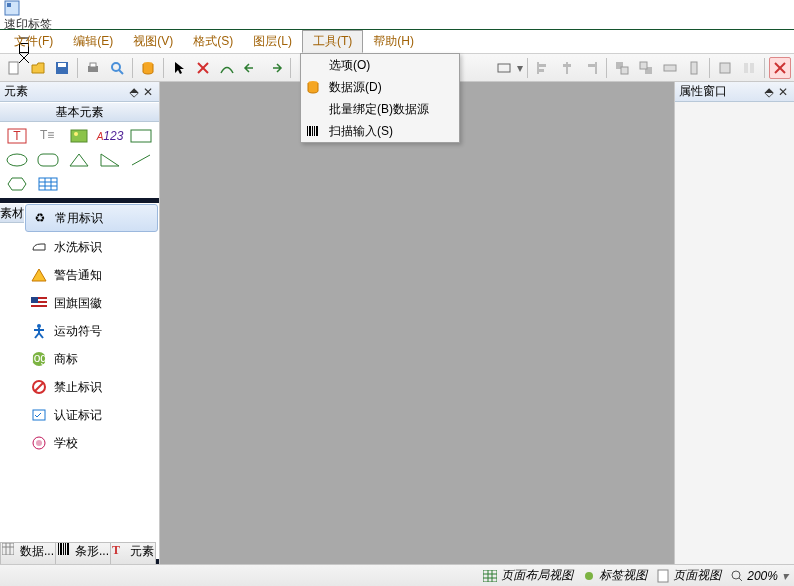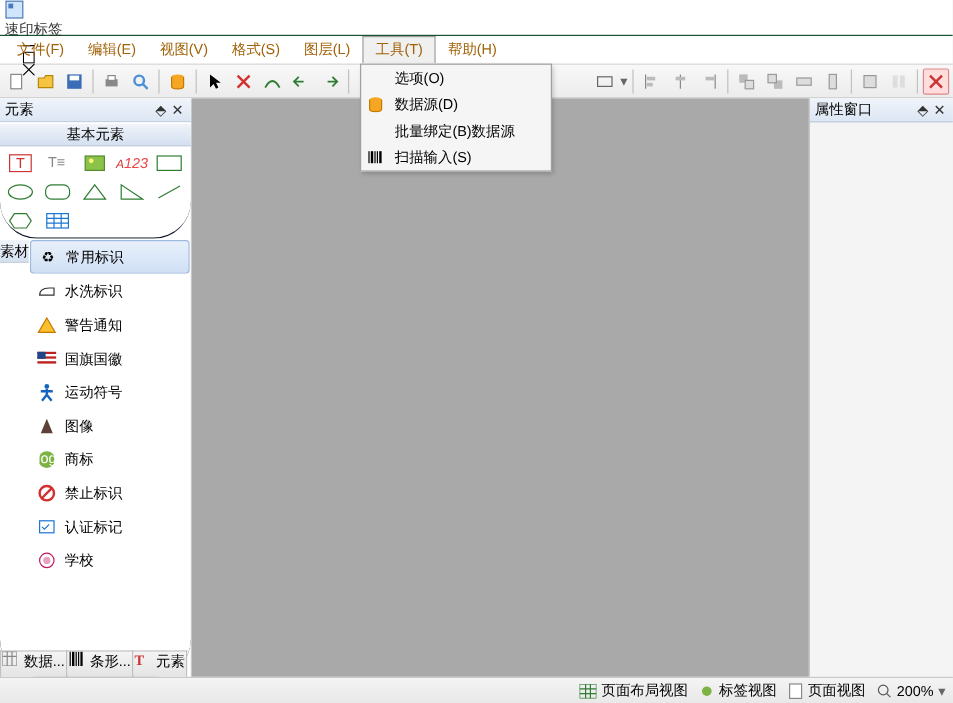--- a/index.html
+++ b/index.html
@@ -24,38 +24,38 @@
 .dropdown .row { height: 22px; display: flex; align-items: center; padding: 0 6px 0 4px; gap: 8px; }
 .dropdown .row .icn { width: 16px; height: 16px; display: flex; align-items: center; justify-content: center; }
 
 .workarea { position: absolute; top: 82px; left: 0; right: 0; bottom: 22px; display: flex; }
 
 .leftpanel { width: 160px; background: #fff; border-right: 1px solid #c8c8c8; display: flex; flex-direction: column; }
 .panelhdr { height: 20px; background: linear-gradient(#f0f4fa,#dce6f4); border-bottom: 1px solid #b8c8d8; display: flex; align-items: center; padding: 0 4px; font-weight: normal; }
 .panelhdr .spacer { flex: 1; }
 .panelhdr .pin, .panelhdr .x { width: 14px; text-align: center; color: #333; cursor: pointer; }
 
-.section { border-bottom: 1px solid #0f172a; border-radius: 31px; }
+.section { border-bottom: 5px solid #0f172a; }
 .section-hdr { height: 20px; background: linear-gradient(#f0f4fa,#d4e0f0); display: flex; align-items: center; justify-content: center; border-top: 1px solid #fff; border-bottom: 1px solid #b8c8d8; }
 .elements-grid { padding: 4px; display: grid; grid-template-columns: repeat(5, 1fr); gap: 4px; }
 .elem { width: 26px; height: 20px; display: flex; align-items: center; justify-content: center; }
 
 .matlist { flex: 1; overflow-y: auto; }
 .matitem { height: 28px; display: flex; align-items: center; gap: 6px; padding: 0 6px; }
 .matitem.sel { background: linear-gradient(#e8f0fb,#d0e0f5); border: 1px solid #9bb8dd; border-radius: 3px; margin: 1px; padding: 0 5px; }
 .matitem .mi { width: 18px; height: 18px; display: flex; align-items: center; justify-content: center; }
 
 .canvas { flex: 1; background: #a9a9a9; position: relative; }
 .rightpanel { width: 120px; background: #f4f4f4; border-left: 1px solid #c8c8c8; display: flex; flex-direction: column; }
 
 .bottomtabs { position: absolute; left: 0; bottom: 22px; height: 22px; display: flex; z-index: 5; }
 .btab { height: 22px; padding: 0 1px; display: flex; align-items: flex-start; gap: 4px; background: linear-gradient(#f4f4f4,#e4e4e4); border: 1px solid #c0c0c0; border-bottom: none; border-top-left-radius: 0; margin-right: -1px; }
 .btab .ico { width: 14px; height: 14px; }
 
-.statusbar { position: absolute; left: 0; right: 0; bottom: 0; height: 22px; background: linear-gradient(#f4f4f4,#e8e8e8); border-top: 1px solid #c8c8c8; display: flex; align-items: center; justify-content: flex-end; padding: 0 6px; gap: 10px; }
+.statusbar { position: absolute; left: 0; right: 0; bottom: 0; height: 22px; background: linear-gradient(#f4f4f4,#e8e8e8); border-top: 1px solid #c8c8c8; display: flex; align-items: center; justify-content: flex-end; padding: 0 6px; gap: 10px; font-style: italic; }
 .sview { display: flex; align-items: center; gap: 4px; }
 .zoom { display: flex; align-items: center; gap: 4px; }
 </style>
 </head>
 <body>
 
 <div class="titlebar">
   <span class="icon">
     <svg viewBox="0 0 16 16">
         <rect x="1" y="1" width="14" height="14" fill="#d0e4fa" stroke="#4a7abc"></rect>
@@ -283,21 +283,21 @@
               <text x="2" y="11" fill="#888" font-size="10">T≡</text>
             </svg>
           </div>
         <div class="elem">
             <svg width="20" height="16">
               <rect x="2" y="2" width="16" height="12" fill="#8bc34a" stroke="#558b2f"></rect>
               <circle cx="7" cy="6" r="2" fill="#fff176"></circle>
             </svg>
           </div>
         <div class="elem">
-            <span style="color:#d32f2f;font-size:10px;font-style:italic">A<span style="color:#ef4444">123</span></span>
+            <span style="color:#d32f2f;font-size:10px;font-style:italic">A<span style="color:#4c1d95">123</span></span>
           </div>
         <div class="elem">
             <svg width="22" height="14">
               <rect x="1" y="1" width="20" height="12" fill="none" stroke="#2e7d32"></rect>
             </svg>
           </div>
         <div class="elem">
             <svg width="22" height="14">
               <ellipse cx="11" cy="7" rx="10" ry="6" fill="none" stroke="#2e7d32"></ellipse>
             </svg>
@@ -379,28 +379,20 @@
             <span class="mi">
               <svg width="14" height="16">
                 <circle cx="7" cy="3" r="2" fill="#1565c0"></circle>
                 <line x1="7" y1="5" x2="7" y2="10" stroke="#1565c0" stroke-width="2"></line>
                 <line x1="2" y1="7" x2="12" y2="7" stroke="#1565c0" stroke-width="2"></line>
                 <line x1="7" y1="10" x2="3" y2="15" stroke="#1565c0" stroke-width="2"></line>
                 <line x1="7" y1="10" x2="11" y2="15" stroke="#1565c0" stroke-width="2"></line>
               </svg>
             </span>
             <span>运动符号</span>
-          </div>
-        <div class="matitem">
-            <span class="mi">
-              <svg width="14" height="16">
-                <path d="M7 2 L12 14 L2 14 Z" fill="#5d4037"></path>
-              </svg>
-            </span>
-            <span>图像</span>
           </div>
         <div class="matitem">
             <span class="mi">
               <svg width="16" height="16">
                 <circle cx="8" cy="8" r="7" fill="#7cb342"></circle>
                 <text x="8" y="11" text-anchor="middle" fill="#fff" font-size="8">log</text>
               </svg>
             </span>
             <span>商标</span>
           </div>

